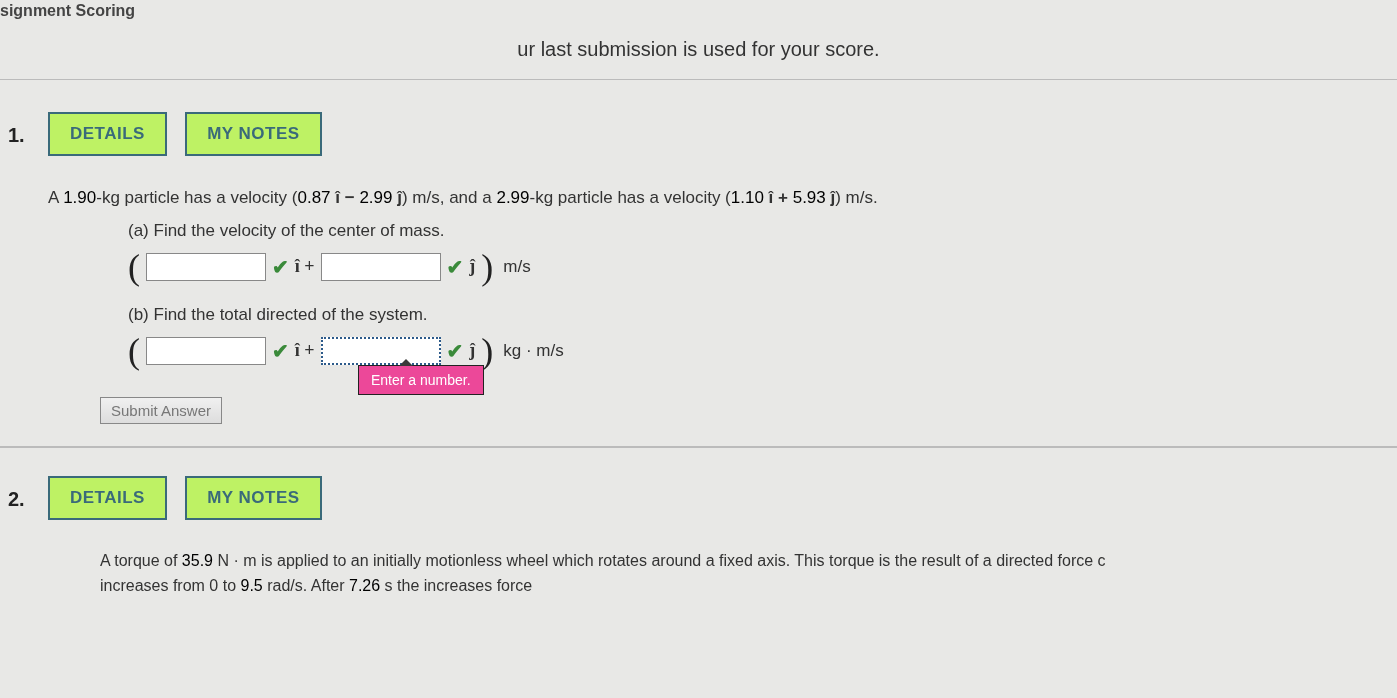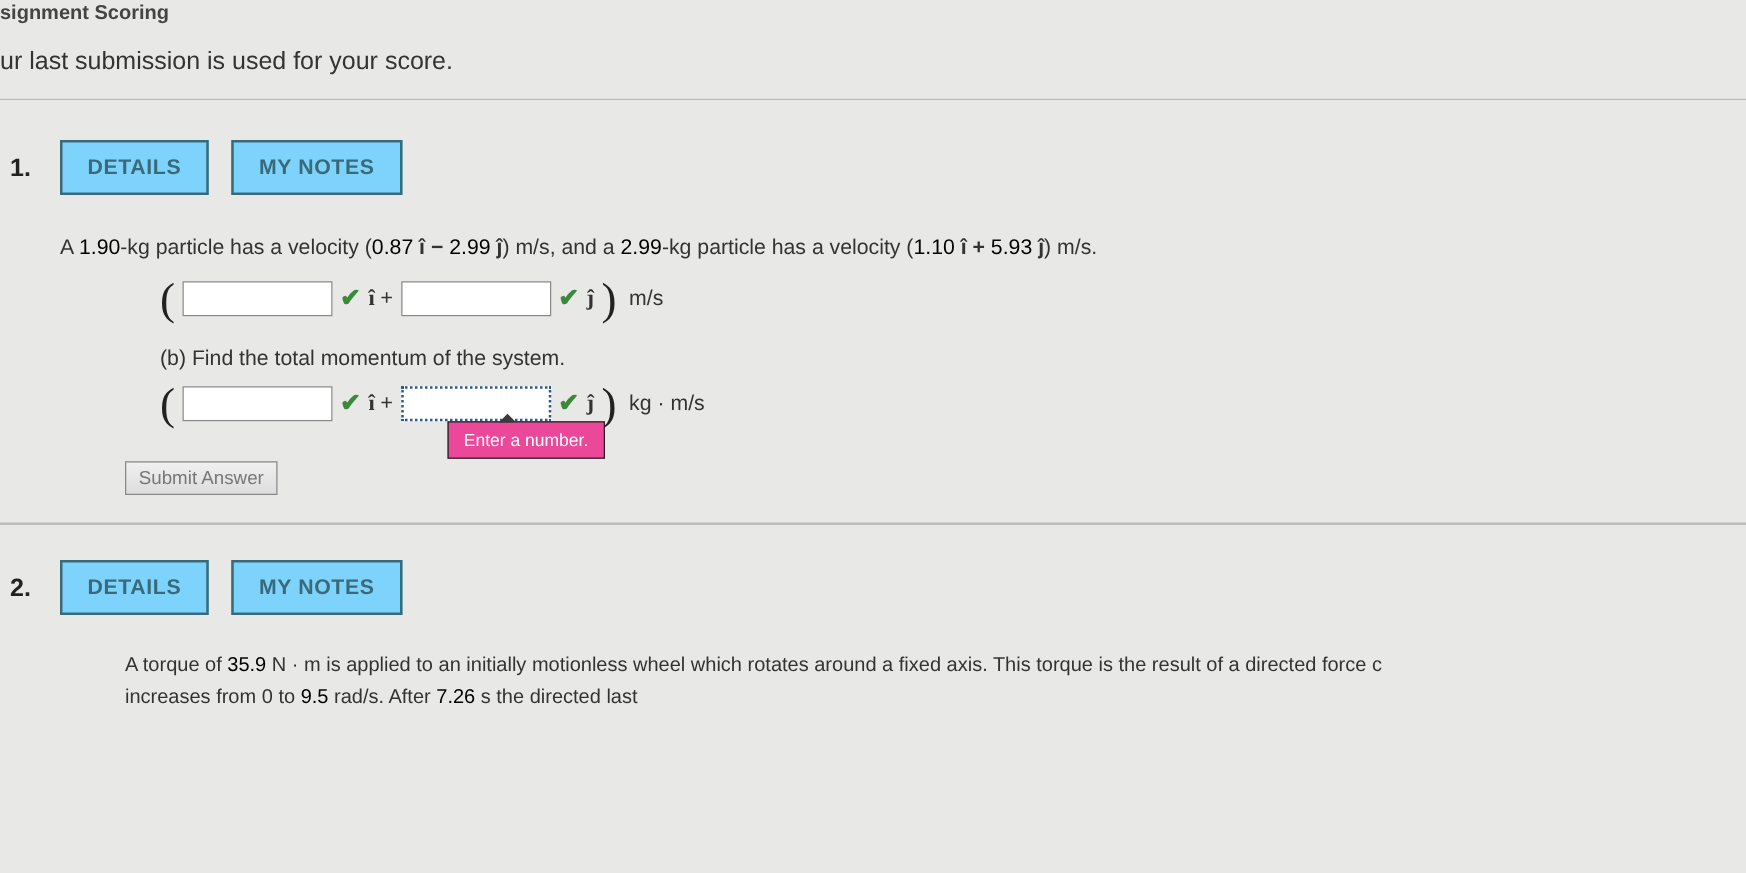--- a/index.html
+++ b/index.html
@@ -13,20 +13,21 @@
   .header-row {
     padding: 2px 0 4px 0;
     font-weight: bold;
     font-size: 16px;
     color: #444;
   }
   .sub-note {
     padding: 14px 0 18px 0;
     font-size: 20px;
     color: #333;
+    text-align: center;
   }
   .divider {
     border-top: 1px solid #bbb;
     margin-bottom: 24px;
   }
   .question-block {
     display: flex;
     align-items: flex-start;
     padding: 8px 0 0 8px;
   }
@@ -36,21 +37,21 @@
     font-size: 20px;
     width: 40px;
     padding-top: 12px;
   }
   .q-body { flex: 1; }
   .btn-row { margin-bottom: 28px; }
   .btn {
     display: inline-block;
     border: 2px solid #3a6a7a;
     color: #3a6a7a;
-    background: #7dd3fc;
+    background: #bef264;
     font-weight: bold;
     font-size: 17px;
     padding: 10px 20px;
     margin-right: 14px;
     cursor: pointer;
     letter-spacing: 0.5px;
   }
   .q-text {
     font-size: 17px;
     color: #333;
@@ -161,36 +162,37 @@
       <span class="btn">DETAILS</span>
       <span class="btn">MY NOTES</span>
     </div>
 
     <div class="q-text">
       <span>A </span><span class="red">1.90</span><span>-kg particle has a velocity (</span><span class="red">0.87</span><b> î − </b><span class="red">2.99</span><b> ĵ</b><span>) m/s, and a </span><span class="red">2.99</span><span>-kg particle has a velocity (</span><span class="red">1.10</span><b> î + </b><span class="red">5.93</span><b> ĵ</b><span>) m/s.</span>
     </div>
 
     
     <div class="part">
+      <div class="part-prompt">(a) Find the velocity of the center of mass.</div>
       <div class="answer-line">
         <span class="paren">(</span>
         <input class="ans-input" style="">
         <span class="check-icon">✔</span>
         <span class="vec">î +</span>
         <input class="ans-input" style="">
         <span class="check-icon">✔</span>
         <span class="vec">ĵ</span>
         <span class="paren">)</span>
         <span class="units">m/s</span>
       </div>
     </div>
 
     
     <div class="part">
-      <div class="part-prompt">(b) Find the total momentum of the system.</div>
+      <div class="part-prompt">(b) Find the total directed of the system.</div>
       <div class="answer-line">
         <span class="paren">(</span>
         <input class="ans-input" style="">
         <span class="check-icon">✔</span>
         <span class="vec">î +</span>
         <input class="ans-input focused" style="">
         <span class="check-icon">✔</span>
         <span class="vec">ĵ</span>
         <span class="paren">)</span>
         <span class="units">kg · m/s</span>
@@ -206,16 +208,16 @@
 
 <div class="question-block">
   <div class="q-number">2.</div>
   <div class="q-body">
     <div class="btn-row">
       <span class="btn">DETAILS</span>
       <span class="btn">MY NOTES</span>
     </div>
     <div class="cutoff">
       <span>A torque of </span><span class="red">35.9</span><span> N · m is applied to an initially motionless wheel which rotates around a fixed axis. This torque is the result of a directed force c</span><br>
-      <span>increases from 0 to </span><span class="red">9.5</span><span> rad/s. After </span><span class="red">7.26</span><span> s the directed last</span>
+      <span>increases from 0 to </span><span class="red">9.5</span><span> rad/s. After </span><span class="red">7.26</span><span> s the increases force</span>
     </div>
   </div>
 </div>
 
 </body></html>

